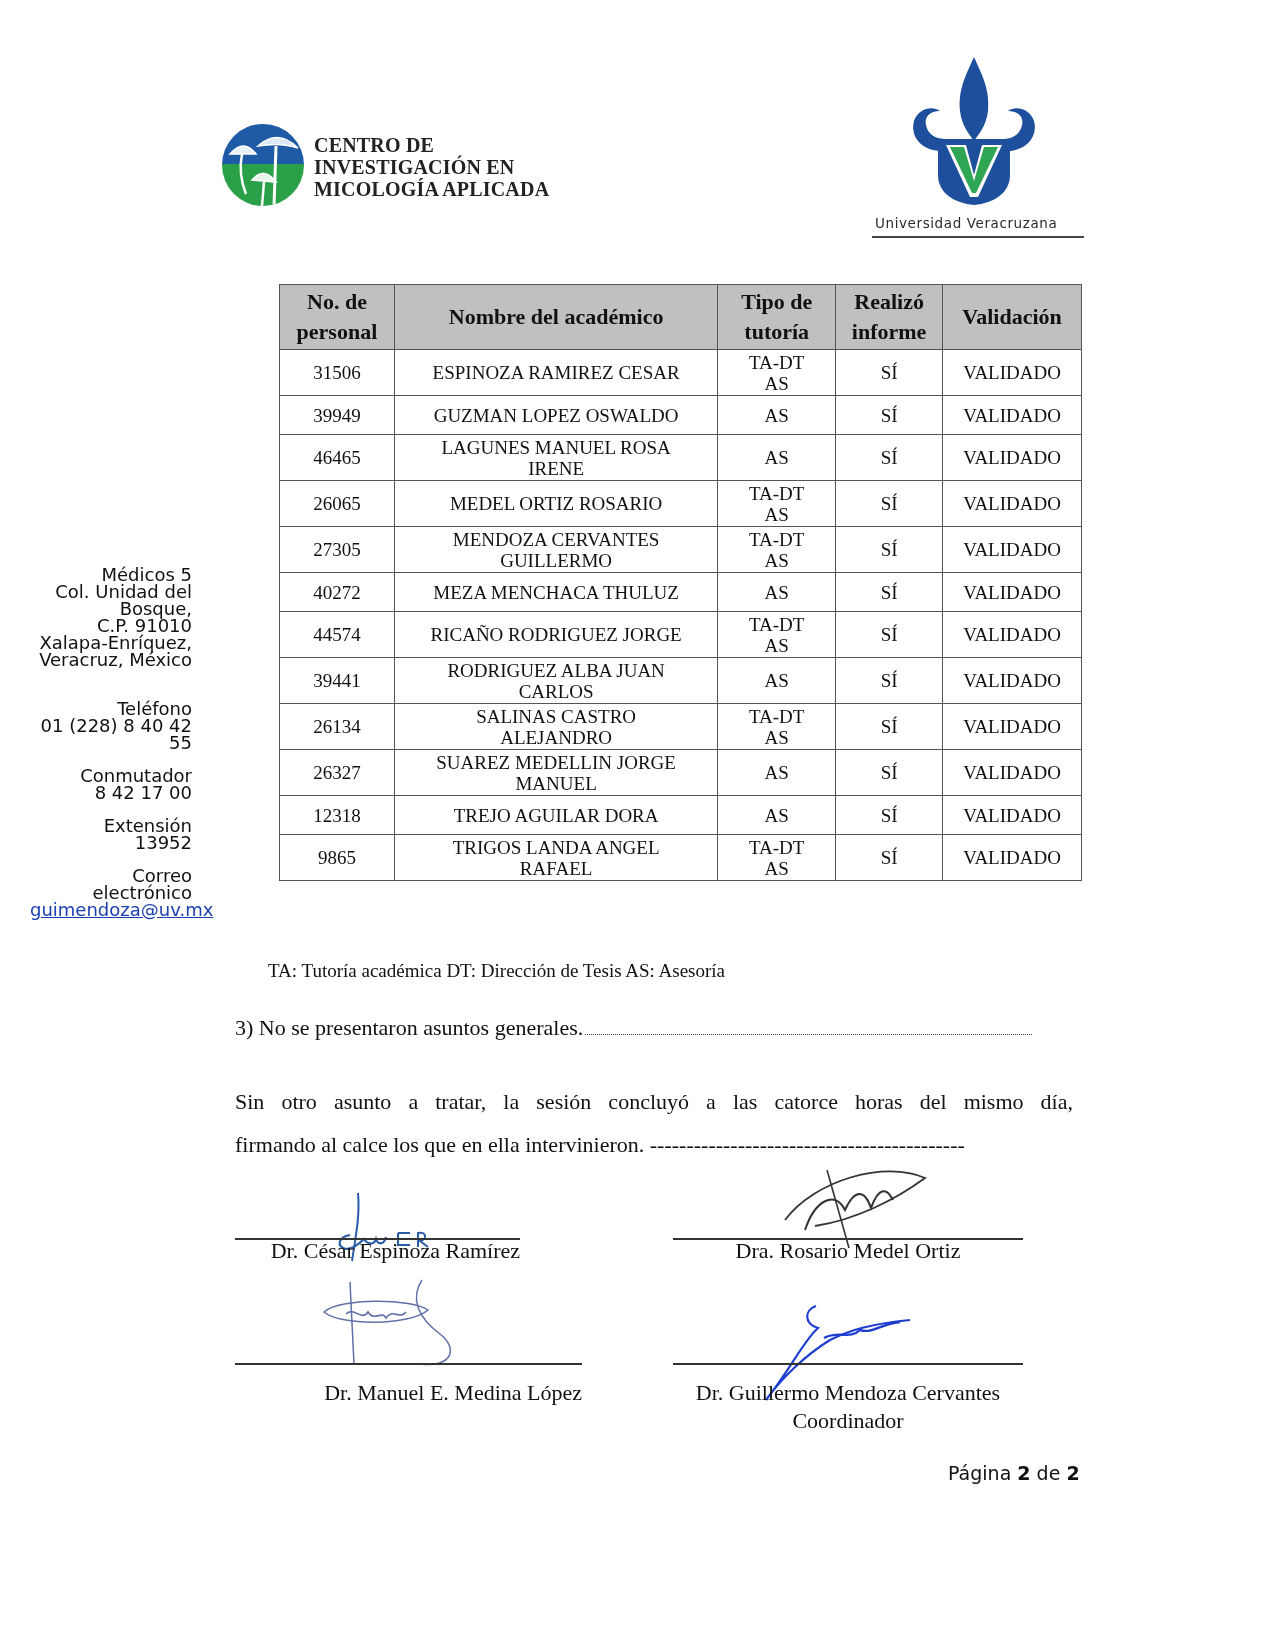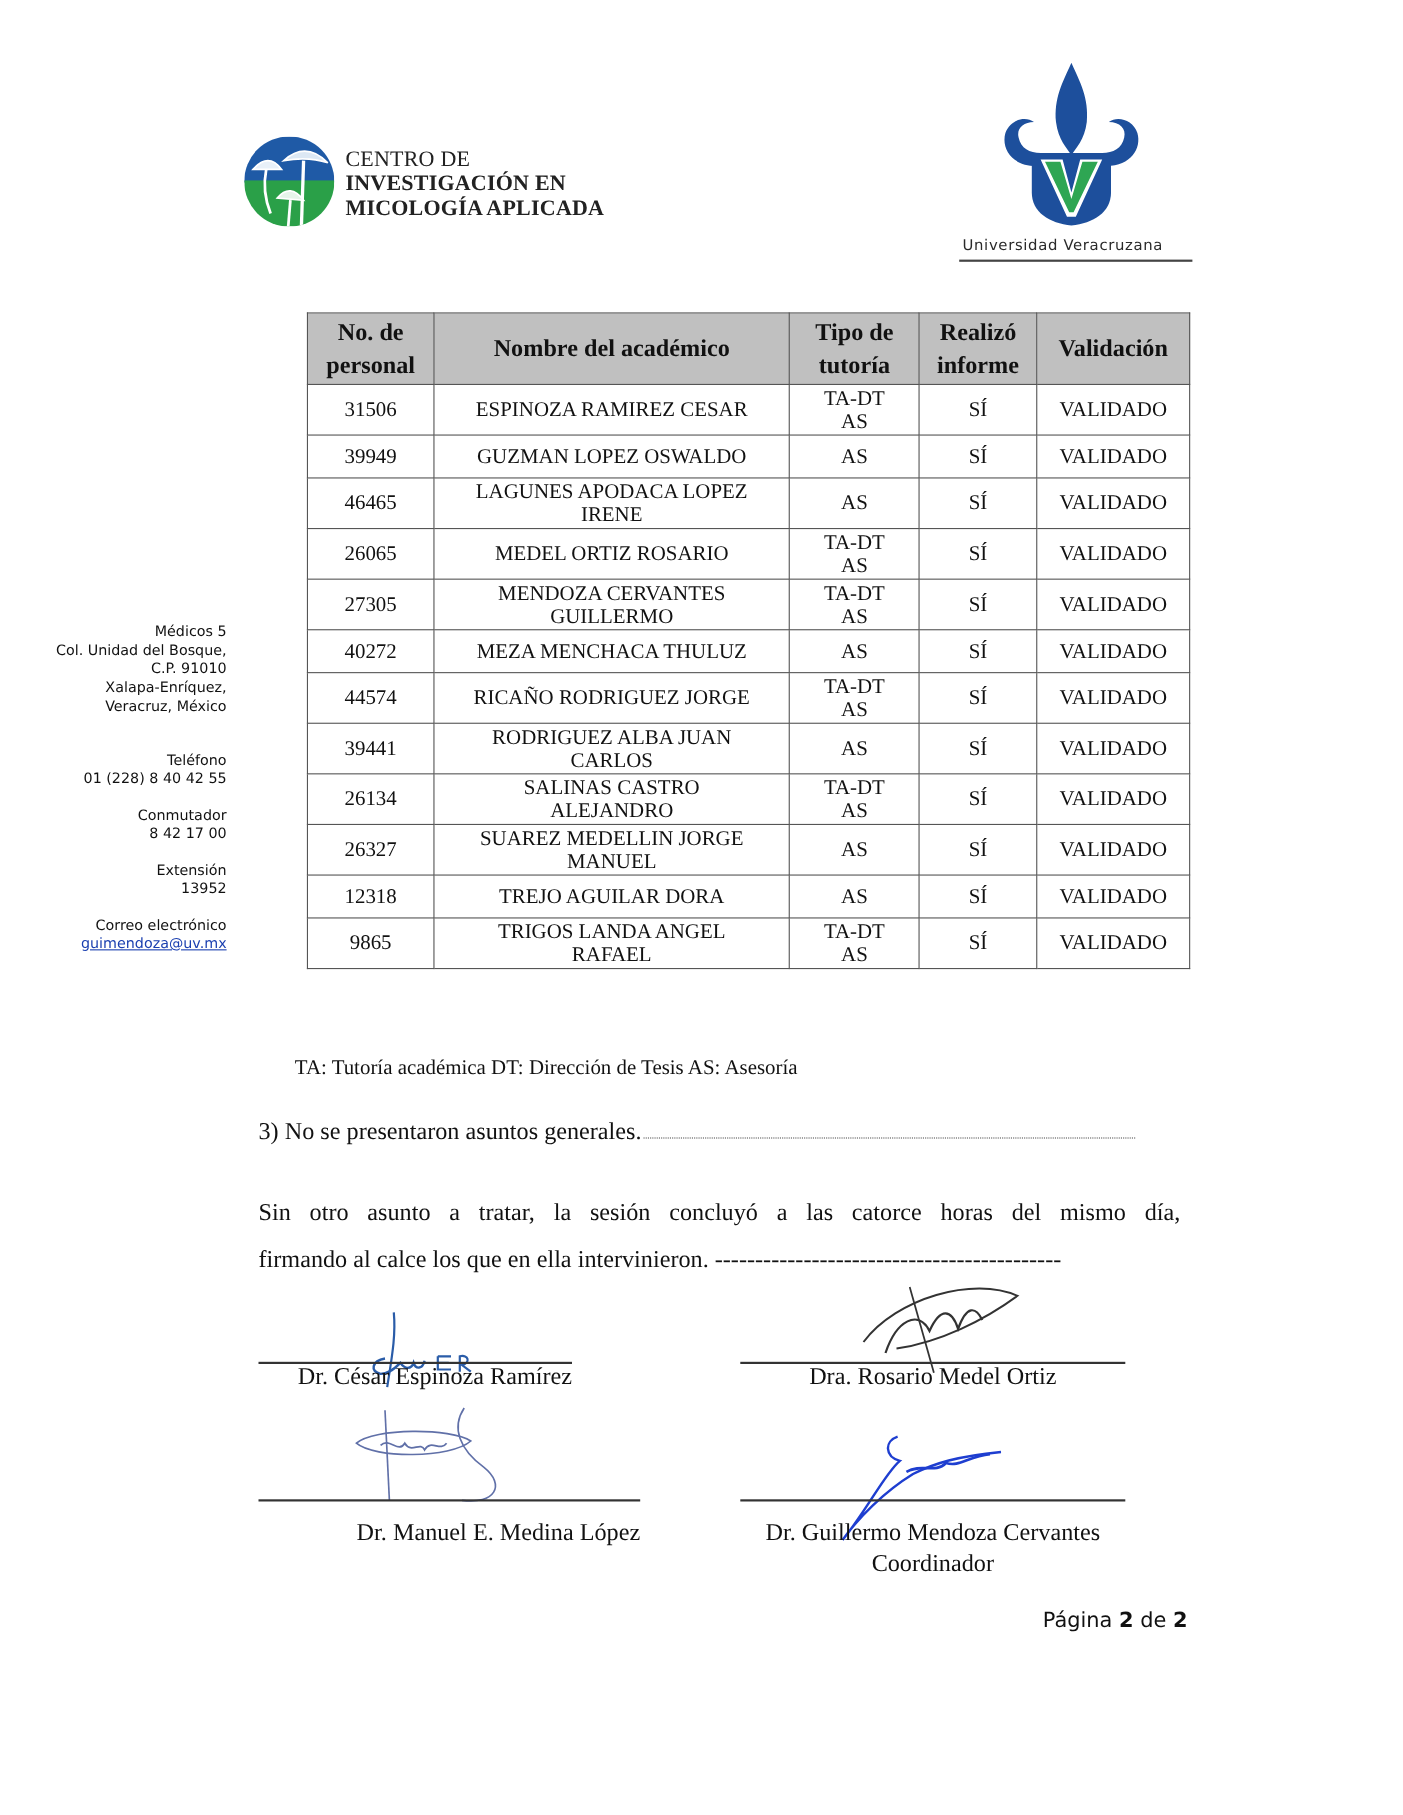--- a/index.html
+++ b/index.html
@@ -4,30 +4,30 @@
 <style>
   html, body { margin: 0; padding: 0; background: #ffffff; }
   body { width: 1275px; height: 1650px; position: relative; overflow: hidden;
          font-family: "Liberation Serif", "DejaVu Serif", serif; color: #111; }
   .abs { position: absolute; }
 
   
   .cima-logo { left: 222px; top: 120px; width: 330px; height: 92px; }
   .cima-circle { position: absolute; left: 0; top: 4px; width: 82px; height: 82px; border-radius: 50%; overflow: hidden; }
   .cima-text { position: absolute; left: 92px; top: 14px; font-family: "Liberation Serif", serif; color: #222; line-height: 22px; font-size: 20px; letter-spacing: 0.2px; }
-  .cima-text .l1 { font-weight: normal; }
+  .cima-text .l1 { font-weight: bold; }
   .cima-text .l2, .cima-text .l3 { font-weight: bold; }
 
   .uv-logo { left: 870px; top: 55px; width: 215px; height: 185px; }
   .uv-name { position: absolute; left: 5px; top: 160px; width: 210px; font-family: "DejaVu Sans", sans-serif; font-size: 13.5px; color: #2a2a2a; letter-spacing: 0.6px; text-align: left; }
   .uv-underline { position: absolute; left: 2px; top: 181px; width: 212px; height: 1.5px; background: #444; }
 
   
-  .contact { left: 44px; top: 566px; width: 162px; text-align: right;
-             font-family: "DejaVu Sans", sans-serif; font-size: 13px; line-height: 17px; color: #111; }
+  .contact { left: 30px; top: 566px; width: 162px; text-align: right;
+             font-family: "DejaVu Sans", sans-serif; font-size: 18px; line-height: 17px; color: #111; }
   .contact .grp { margin-bottom: 16px; }
   .contact .addr-grp { margin-bottom: 32px; }
   .contact a { color: #1a3fb0; text-decoration: underline; }
 
   
   table.tut { position: absolute; left: 279px; top: 284px; width: 803px; border-collapse: collapse; font-family: "Liberation Serif", serif; }
   table.tut th, table.tut td { border: 1.5px solid #555; text-align: center; vertical-align: middle; padding: 0 4px; }
   table.tut th { background: #c0c0c0; font-weight: bold; font-size: 22px; line-height: 30px; height: 64px; color: #111; }
   table.tut td { font-size: 19px; line-height: 21px; color: #111; }
   col.c1 { width: 115px; } col.c2 { width: 324px; } col.c3 { width: 118px; } col.c4 { width: 107px; } col.c5 { width: 139px; }
@@ -159,21 +159,21 @@
         </td>
         <td class="tipo-cell">
           <div>AS</div>
         </td>
         <td>SÍ</td>
         <td>VALIDADO</td>
       </tr>
       <tr class="h44">
         <td>46465</td>
         <td>
-          <div>LAGUNES APODACA LOPEZ</div>
+          <div>LAGUNES MANUEL ROSA</div>
           <div>IRENE</div>
         </td>
         <td class="tipo-cell">
           <div>AS</div>
         </td>
         <td>SÍ</td>
         <td>VALIDADO</td>
       </tr>
       <tr class="h44">
         <td>26065</td>

